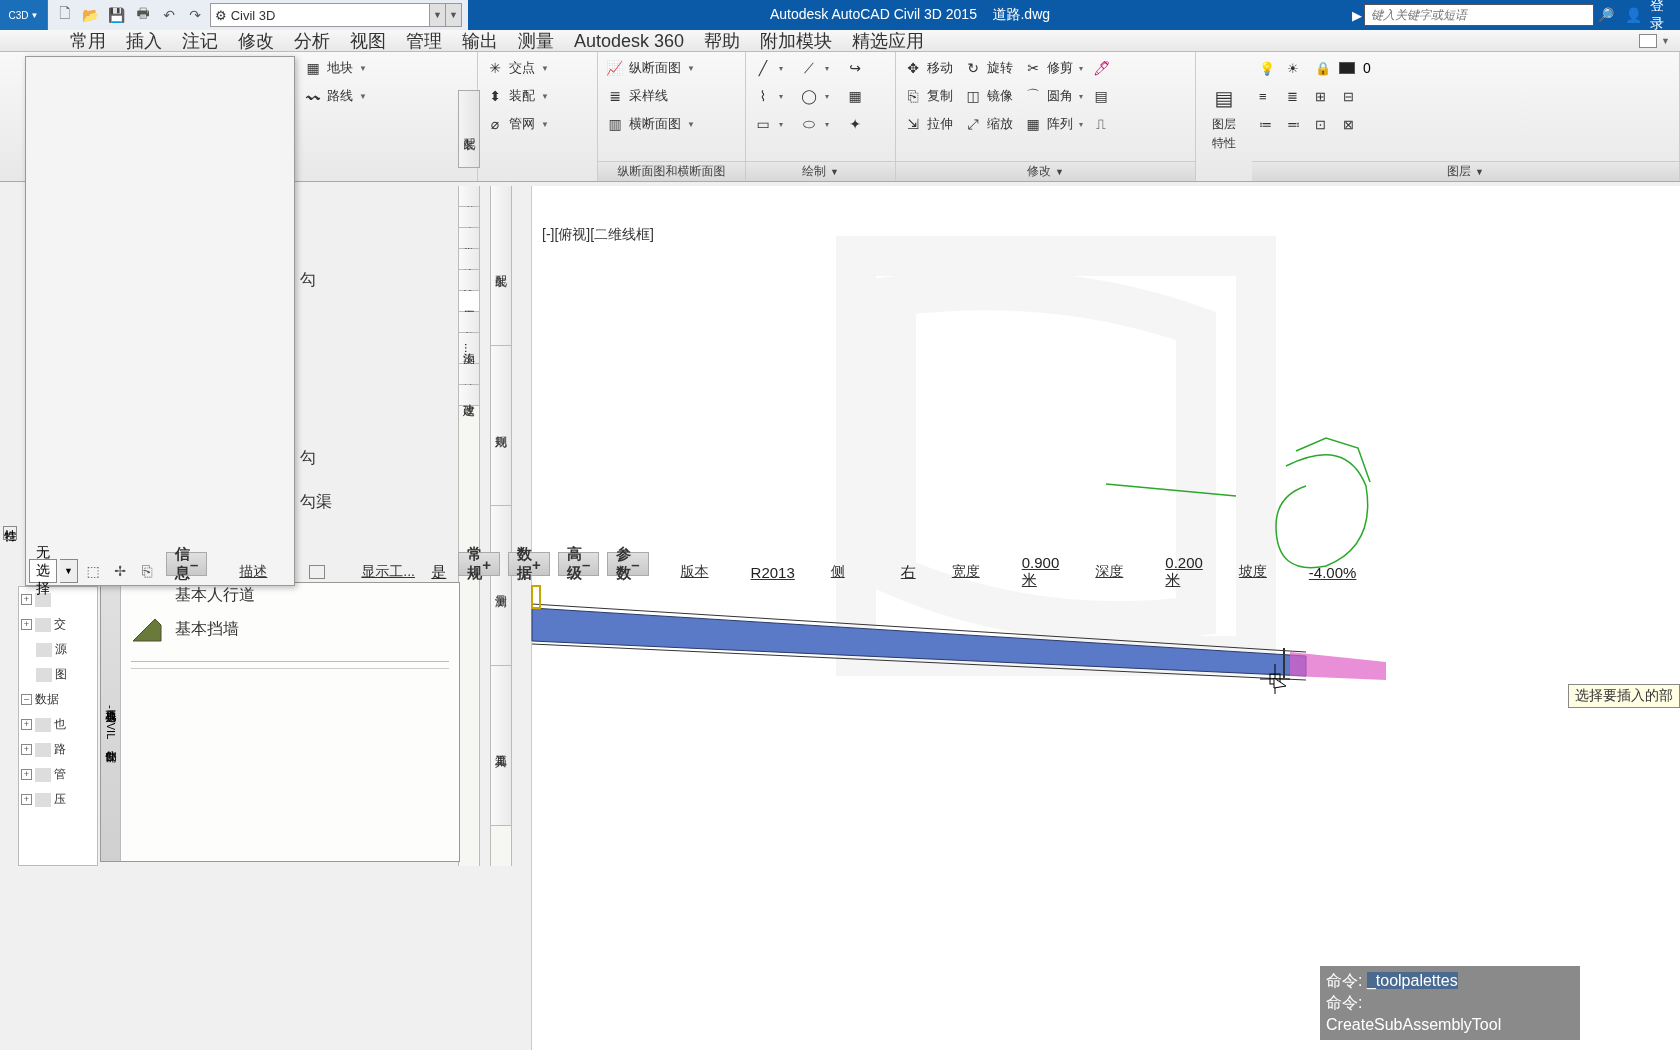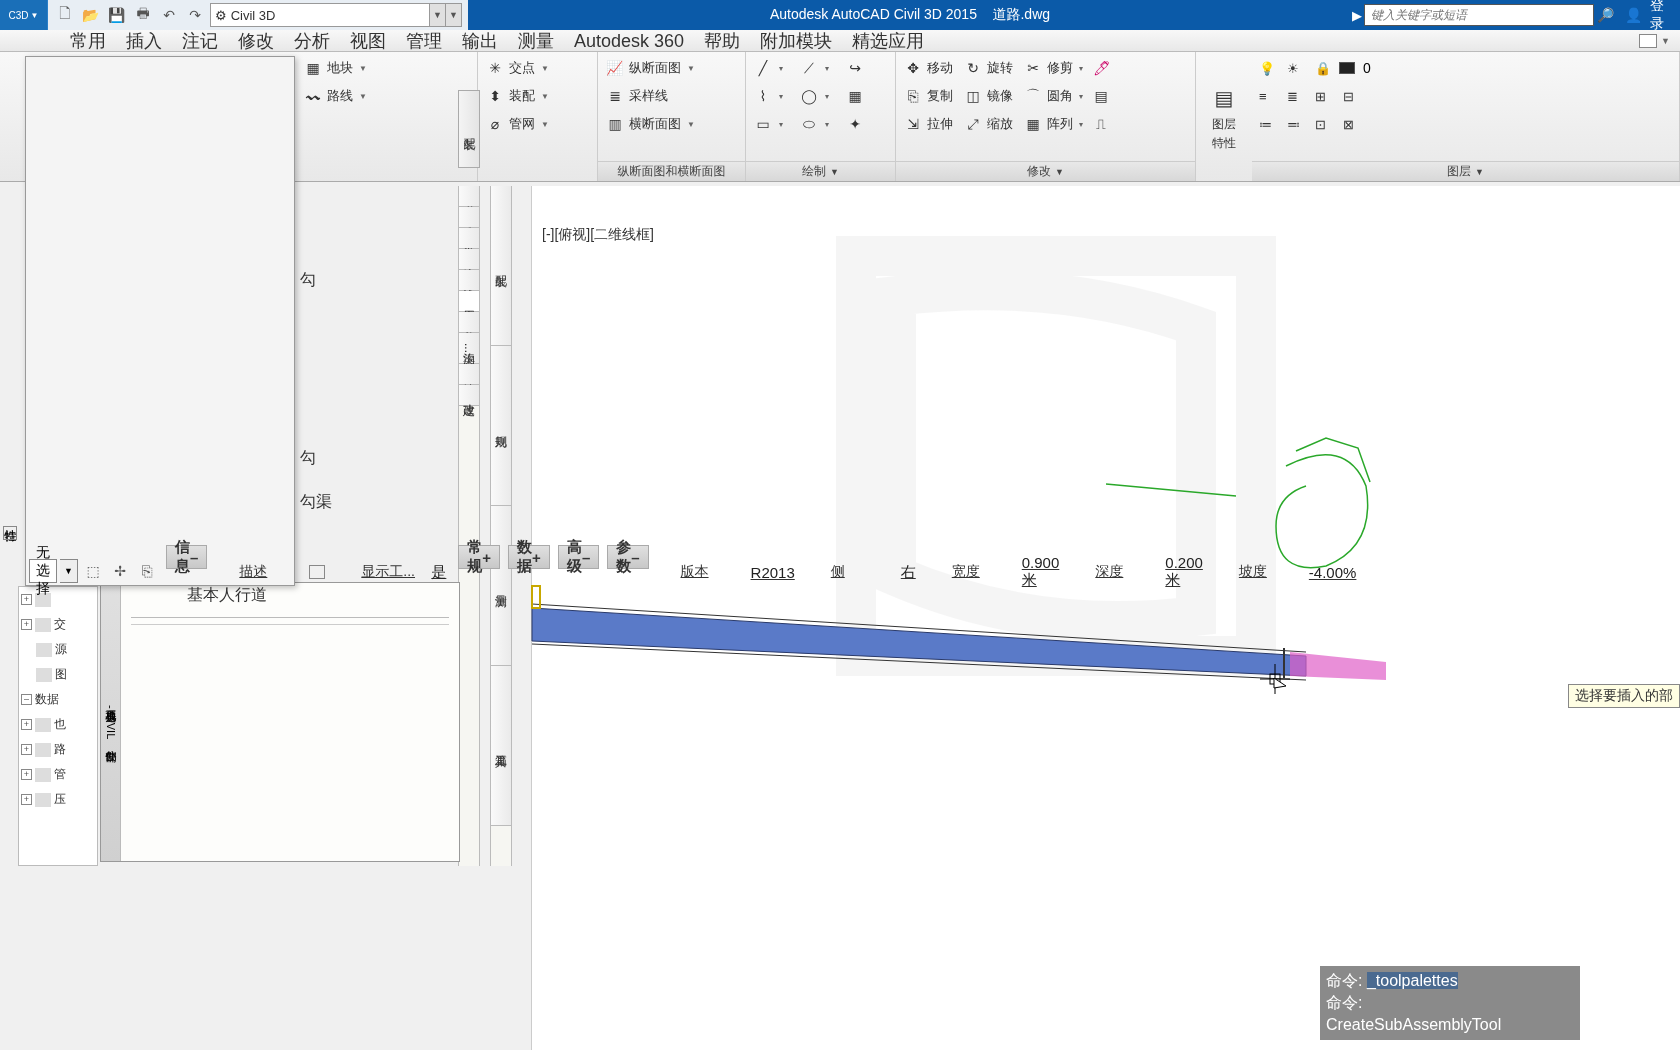--- a/index.html
+++ b/index.html
@@ -42,36 +42,36 @@
 .left-strip { position:absolute; left:0; top:52px; width:22px; display:flex; flex-direction:column; gap:4px; padding-top:3px; }
 .ls-btn { width:18px; height:16px; font-size:11px; color:#666; text-align:center; }
 
 
 .prop-pal { position:absolute; left:25px; top:56px; width:270px; height:530px; background:#f4f4f4; border:1px solid #999; box-shadow:2px 2px 6px rgba(0,0,0,0.25); z-index:50; display:flex; }
 .prop-body { flex:1; display:flex; flex-direction:row;align-items:flex-end; }
 .prop-hdr { height:28px; display:flex; align-items:center; padding:3px; gap:3px; }
 .prop-sel { flex:1; height:24px; background:#fff; border:1px solid #888; font-size:14px; padding:0 6px; display:flex; align-items:center; }
 .prop-sel-dd { width:18px; height:24px; border:1px solid #888; border-left:none; background:#eee; display:flex; align-items:center; justify-content:center; font-size:9px; }
 .prop-tb { width:24px; height:24px; display:flex; align-items:center; justify-content:center; font-size:14px; color:#555; }
-.prop-cat { height:24px; background:linear-gradient(#e0e0e0,#c8c8c8); border:1px solid #aaa; margin:16px 4px; padding:0 8px; display:flex; align-items:center; justify-content:space-between; font-size:15px; font-weight:bold; color:#333; }
+.prop-cat { height:24px; background:linear-gradient(#e0e0e0,#c8c8c8); border:1px solid #aaa; margin:9px 4px; padding:0 8px; display:flex; align-items:center; justify-content:space-between; font-size:15px; font-weight:bold; color:#333; }
 .prop-row { height:26px; display:flex; align-items:center; padding:0 8px 0 28px; font-size:14px; color:#333;text-decoration:underline; }
 .prop-row .k { width:70px; }
 .prop-row .v { flex:1; color:#222; font-size:15px; }
 .prop-row .v.b { font-weight:normal; }
 .prop-row .ic-sm { width:16px; height:14px; border:1px solid #888; margin-left:auto; }
 
 
 .vpal { position:absolute; width:22px; background:linear-gradient(90deg,#f4f4f4,#e4e4e4); border:1px solid #aaa; display:flex; flex-direction:column; align-items:center; justify-content:center; }
 .vpal .vt { writing-mode:vertical-rl; font-size:12px; color:#333; }
 
 
 .toolpal { position:absolute; left:100px; top:582px; width:360px; height:280px; background:#fdfdfb; border:1px solid #999; z-index:40; display:flex; }
 .toolpal-spine { width:20px; background:linear-gradient(#e0e0e0,#d0d0d0); border-right:1px solid #bbb; display:flex; flex-direction:column; align-items:center; justify-content:center; }
 .toolpal-body { flex:1; padding:0 10px; }
-.tp-item { height:44px; display:flex; align-items:center; gap:24px; font-size:16px; color:#333; }
+.tp-item { height:44px; display:flex; align-items:center; gap:12px; font-size:16px; color:#333; }
 .tp-ic { width:32px; height:28px; }
 .tp-sep { height:1px; background:#bbb; margin:10px 0 6px; }
 .tp-grp { font-size:16px; color:#555; padding:6px 0; }
 
 
 .tree { position:absolute; left:18px; top:586px; width:80px; height:280px; background:#fff; border:1px solid #bbb; z-index:30; font-size:12px; overflow:hidden; }
 .tree-row { height:25px; display:flex; align-items:center; gap:3px; padding-left:2px; color:#333; white-space:nowrap; }
 .tree-row .sq { width:11px; height:11px; border:1px solid #888; font-size:9px; line-height:9px; text-align:center; color:#555; flex:none; }
 .tree-row .ti { width:16px; height:14px; background:#ddd; flex:none; }
 
@@ -546,20 +546,26 @@
 
 <div class="toolpal">
   <div class="toolpal-spine">
     <span style="writing-mode:vertical-rl; font-size:11px;">工具选项板 - CIVIL 公制部件</span>
   </div>
   <div class="toolpal-body">
     <div class="tp-item" style="height:24px; overflow:hidden;">
         <span class="tp-ic"></span>
         <span>基本人行道</span>
       </div>
+    <div class="tp-item">
+      <svg class="tp-ic" viewBox="0 0 32 28">
+          <polygon points="2,26 24,4 30,10 30,26" fill="#6a7a3a" stroke="#485228"></polygon>
+        </svg>
+      <span>基本挡墙</span>
+    </div>
     <div class="tp-sep"></div>
     <div style="height:1px; background:#ccc; margin-top:4px;"></div>
   </div>
 </div>
 
 <div class="canvas-wrap">
   <div class="scroll-v"></div>
   <div class="vp-label">[-][俯视][二维线框]</div>
 
   <svg class="watermark" width="620" height="500">

